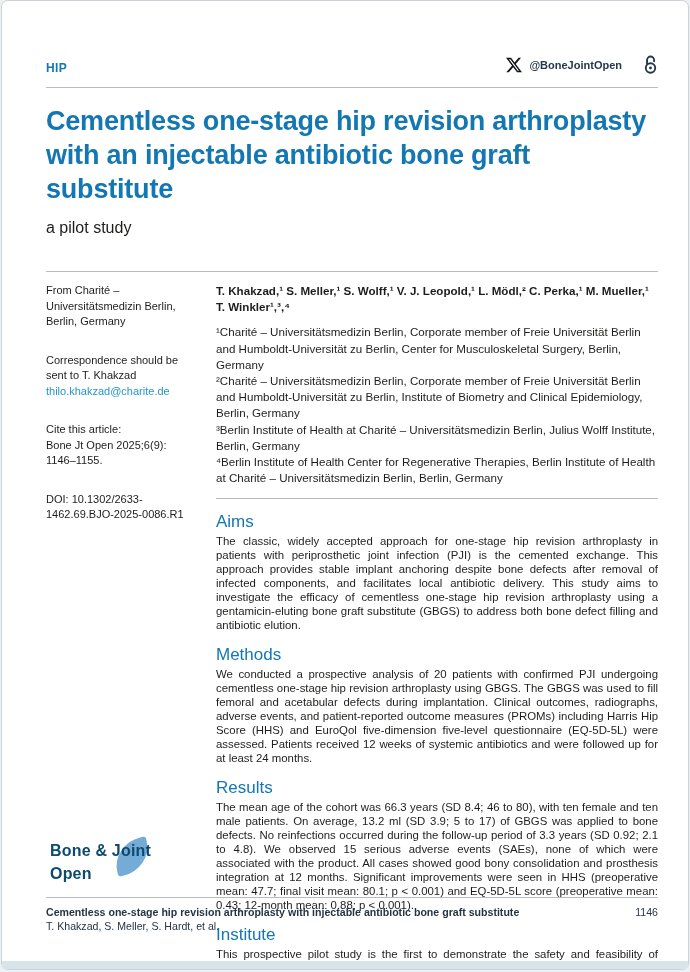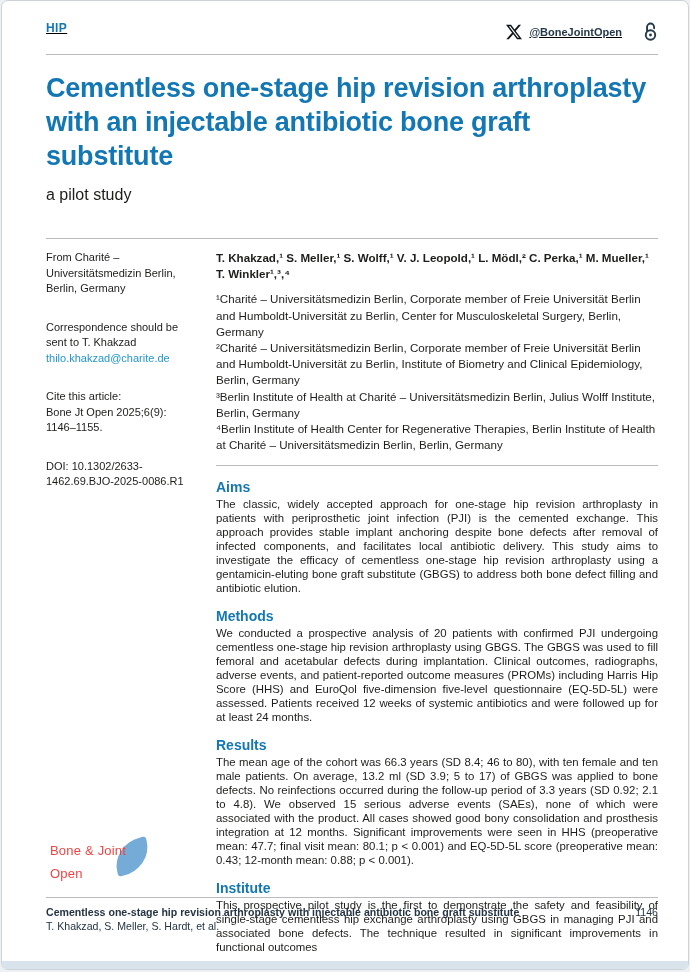--- a/index.html
+++ b/index.html
@@ -4,21 +4,21 @@
 <style>
   html, body { margin: 0; padding: 0; background: #eef1f4; font-family: "Liberation Sans", sans-serif; }
   .page {
     position: relative; width: 688px; height: 970px; margin: 0 auto;
     background: #ffffff; border: 1px solid #ccd2d7; border-radius: 7px;
     overflow: hidden; box-sizing: border-box;
   }
   .content { padding: 0 30px 0 44px; }
 
   
-  .header-row { display: flex; align-items: flex-start; justify-content: space-between; padding-top: 20px; text-decoration: underline; }
+  .header-row { display: flex; align-items: flex-end; justify-content: space-between; padding-top: 53px; }
   .kicker { color: #1377b4; font-weight: bold; font-size: 12px; letter-spacing: .4px; }
   .header-right { display: flex; align-items: center; gap: 7px; }
   .x-handle { color: #25384a; font-weight: bold; font-size: 11px; }
   .oa-icon { margin-left: 14px; display: inline-flex; }
   .rule { border: none; border-top: 1px solid #b9bcbe; margin: 0; }
   .rule-header { margin-top: 12px; }
 
   
   .title { color: #1377b4; font-weight: bold; font-size: 27px; line-height: 34px; margin: 16px 1px 0 0; max-width: 600px; letter-spacing: -0.2px; }
   .subtitle { color: #1d1d1b; font-size: 16px; margin-top: 13px; }
@@ -31,30 +31,30 @@
   .aside .italic { }
   .email-link { color: #2496cd; text-decoration: none; overflow-wrap: anywhere; }
   .doi { overflow-wrap: anywhere; }
   .main { flex: 1 1 auto; color: #1d1d1b; }
 
   .authors { font-weight: bold; font-size: 11.6px; line-height: 16.2px; margin-bottom: 9px; }
   .affiliation { font-size: 11.6px; line-height: 16.2px; }
   .rule-abstract { margin-top: 12px; }
 
   .section { margin-top: 13px; }
-  .section-heading { color: #1377b4; font-weight: bold; font-size: 14px; margin-bottom: 2px; }
+  .section-heading { color: #1377b4; font-weight: normal; font-size: 17px; margin-bottom: 2px; }
   .section-body { font-size: 11.4px; line-height: 14px; text-align: justify; }
 
   
   .logo { position: absolute; left: 48px; top: 838px; width: 170px; height: 62px; }
   .leaf {
     position: absolute; left: 64px; top: 1px; width: 36px; height: 33px;
     background: #74abd7; border-radius: 85% 8% 85% 8%; transform: rotate(-14deg);
   }
-  .logo-text { position: relative; color: #ef4444; font-size: 13px; line-height: 23px; letter-spacing: .2px; }
+  .logo-text { position: relative; color: #0c4a6e; font-size: 16px; line-height: 23px; letter-spacing: .2px; font-weight: bold; }
 
   
   .footer { position: absolute; left: 0; right: 0; bottom: 10px; padding: 0 30px 0 44px; }
   .rule-footer { margin-bottom: 7px; }
   .footer-row { display: flex; justify-content: space-between; align-items: flex-start; }
   .footer-title { color: #253544; font-weight: bold; font-size: 10.6px; line-height: 14px; }
   .footer-authors { color: #253544; font-size: 10.6px; line-height: 14px; }
   .footer-page { color: #253544; font-size: 10.6px; line-height: 14px; }
   .footer-spacer { height: 26px; }
 

